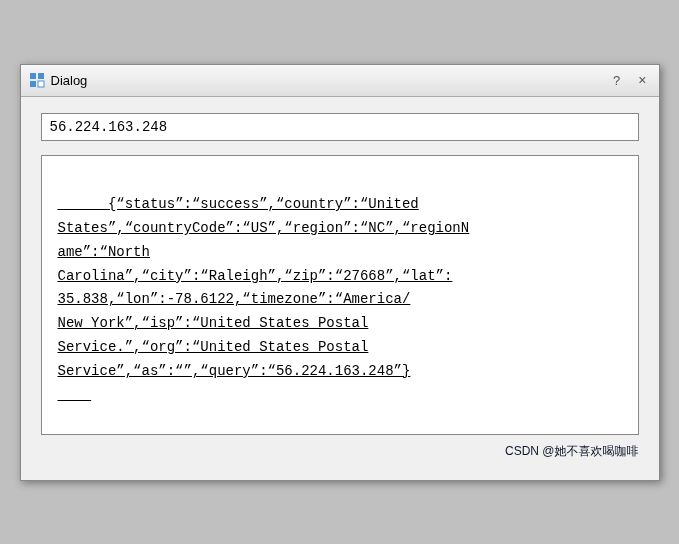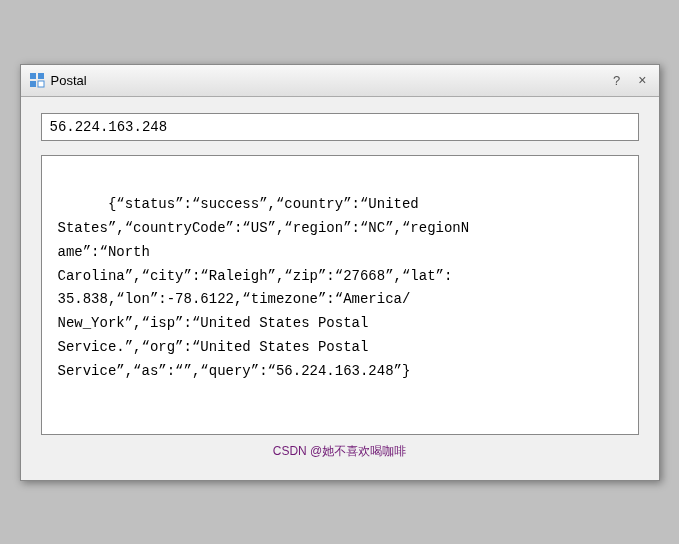--- a/index.html
+++ b/index.html
@@ -124,45 +124,46 @@
       border: 1px solid #888;
       background: #fff;
       padding: 14px 16px;
       min-height: 280px;
       font-size: 14px;
       font-family: 'SimSun', 'Microsoft YaHei', 'Courier New', monospace;
       line-height: 1.7;
       color: #000;
       word-break: break-all;
       white-space: pre-wrap;
+      text-decoration: underline;
     }
 
     .watermark {
-      text-align: center;
+      text-align: right;
       font-size: 12px;
-      color: #701a75;
+      color: #0f172a;
       margin-top: 8px;
       font-family: 'Microsoft YaHei', Arial, sans-serif;
     }
   </style>
 </head>
 <body>
 
 <div class="window">
   <div class="title-bar">
     <div class="title-bar-left">
       <div class="title-icon">
         <svg viewBox="0 0 16 16" xmlns="http://www.w3.org/2000/svg">
           <rect x="1" y="1" width="6" height="6" fill="#4a90d9"></rect>
           <rect x="9" y="1" width="6" height="6" fill="#4a90d9"></rect>
           <rect x="1" y="9" width="6" height="6" fill="#4a90d9"></rect>
           <rect x="9" y="9" width="6" height="6" fill="#ffffff" stroke="#4a90d9" stroke-width="1"></rect>
         </svg>
       </div>
-      <span class="title-text">Postal</span>
+      <span class="title-text">Dialog</span>
     </div>
     <div class="title-bar-right">
       <button class="title-btn">?</button>
       <button class="close-btn">×</button>
     </div>
   </div>
 
   <div class="content">
     <div class="input-row">
       <input class="ip-input" type="text" value="56.224.163.248" style="">

